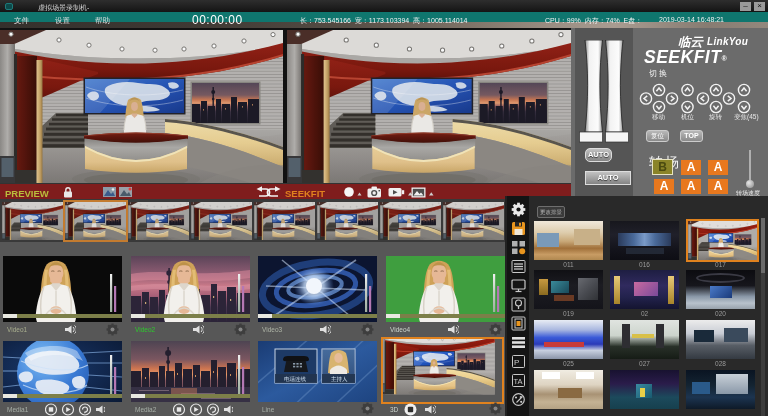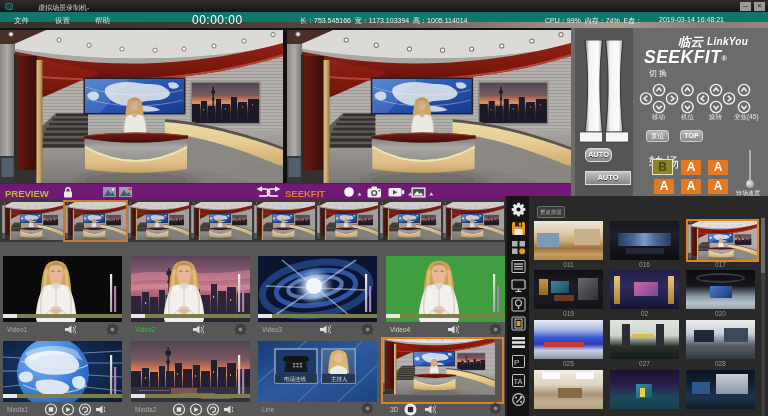--- a/index.html
+++ b/index.html
@@ -30,21 +30,21 @@
 </div>
 
 <div class="abs" style="left:0;top:28px;width:571px;height:155px;background:#111"></div>
 <svg class="abs" style="left:0;top:30px;filter:saturate(0.92) brightness(0.98)" width="283" height="153" viewBox="0 0 283 153" preserveAspectRatio="none">
       <use href="#studio"></use>
     </svg>
 <svg class="abs" style="left:287px;top:30px;filter:saturate(0.92) brightness(0.98)" width="284" height="153" viewBox="0 0 283 153" preserveAspectRatio="none">
       <use href="#studio"></use>
     </svg>
 
-<div class="abs" style="left:0;top:183px;width:571px;height:16px;background:#701a75;border-top:1px solid #333">
+<div class="abs" style="left:0;top:183px;width:571px;height:16px;background:#7f1d1d;border-top:1px solid #333">
   <div class="tt" style="left:5px;top:4px;font-size:9.5px;font-weight:bold;color:#b9bd3c">PREVIEW</div>
   <svg class="abs" style="left:63px;top:3px" width="10" height="11" viewBox="0 0 10 11">
         <rect x="1" y="4.5" width="8" height="6" rx="1" fill="#e8e8e8"></rect>
         <path d="M2.8,5V3a2.2,2.2 0 0 1 4.4,0V5" fill="none" stroke="#e8e8e8" stroke-width="1.4"></path>
       </svg>
   <svg class="abs" style="left:103px;top:3px" width="13" height="10" viewBox="0 0 13 10">
         <rect width="13" height="10" fill="#8a9aa8"></rect>
         <path d="M1,9L5,3L8,7L10,5L12,9Z" fill="#3a5a8a"></path>
         <circle cx="10" cy="2.5" r="1.3" fill="#e8e8e8"></circle>
       </svg>

